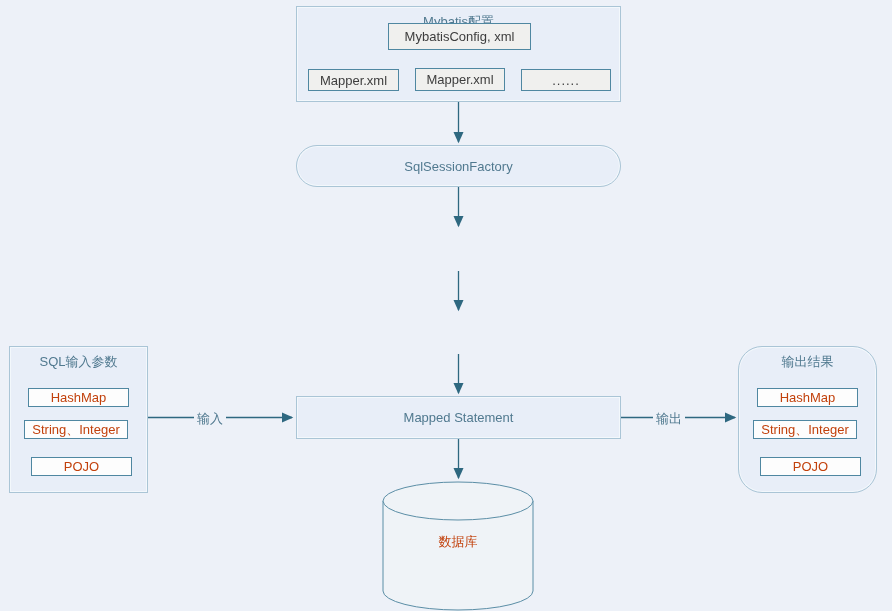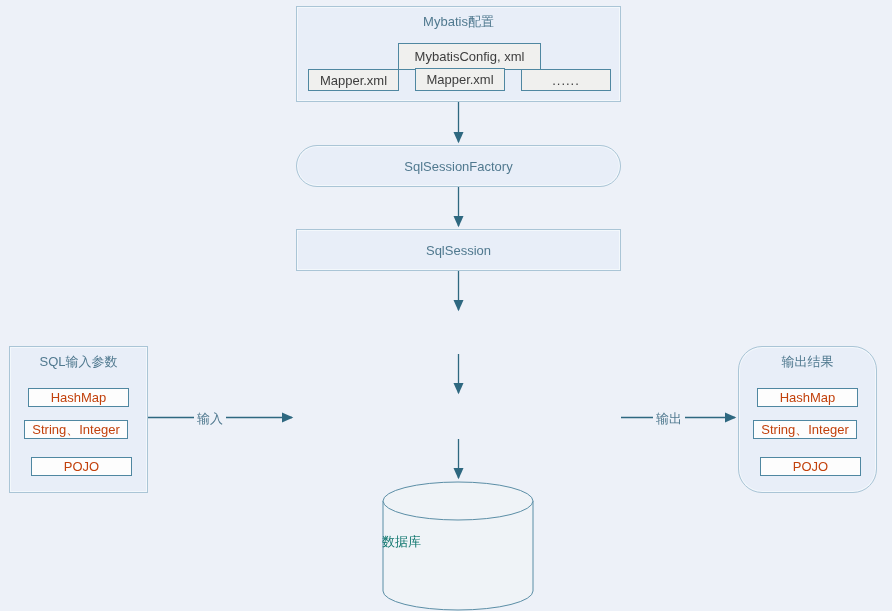--- a/index.html
+++ b/index.html
@@ -48,21 +48,21 @@
   
   .file-box{
     position:absolute;
     background:#f0f0ee;
     border:1px solid #4f87a1;
     box-sizing:border-box;
     display:flex;align-items:center;justify-content:center;
     color:#3d3d3d;
     font-size:13px;
   }
-  .fb-main{left:91px;top:36px;width:143px;height:27px;margin-left:10px;}
+  .fb-main{left:91px;top:16px;width:143px;height:27px;}
   .fb-m1{left:11px;top:62px;width:91px;height:22px;}
   .fb-m2{left:118px;top:61px;width:90px;height:23px;}
   .fb-m3{left:224px;top:62px;width:90px;height:22px;letter-spacing:1px;}
   
   .side{width:139px;height:147px;top:346px;}
   .side-left{left:9px;}
   .side-right{left:738px;border-radius:24px;}
   .item-box{
     position:absolute;
     background:#fdfdfd;
@@ -75,21 +75,21 @@
   }
   .ib-1{top:41px;}
   .ib-2{top:73px;left:14px;width:104px;}
   .ib-3{top:110px;left:21px;}
   
   .cylinder{
     position:absolute;left:382px;top:481px;width:152px;height:130px;
   }
   .cyl-label{
     position:absolute;left:0;top:52px;width:152px;
-    text-align:left;color:#0f766e;font-size:13px;
+    text-align:center;color:#c2410c;font-size:13px;
   }
   
   .arrow-label{
     position:absolute;
     background:#edf1f8;
     color:#50798f;
     font-size:13px;
     padding:0 3px;
     top:410px;
   }
@@ -118,21 +118,21 @@
 
   <div class="panel config">
     <div class="panel-title">Mybatis配置</div>
     <div class="file-box fb-main">MybatisConfig, xml</div>
     <div class="file-box fb-m1">Mapper.xml</div>
     <div class="file-box fb-m2">Mapper.xml</div>
     <div class="file-box fb-m3">......</div>
   </div>
 
   <div class="panel node n1">SqlSessionFactory</div>
-  <div class="panel node n2">SqlSession</div>
+  <div class="panel node n4">Mapped Statement</div>
 
   <div class="panel side side-left">
     <div class="panel-title">SQL输入参数</div>
     <div class="item-box ib-1">HashMap</div>
     <div class="item-box ib-2">String、Integer</div>
     <div class="item-box ib-3">POJO</div>
   </div>
 
   <div class="panel side side-right">
     <div class="panel-title">输出结果</div>

